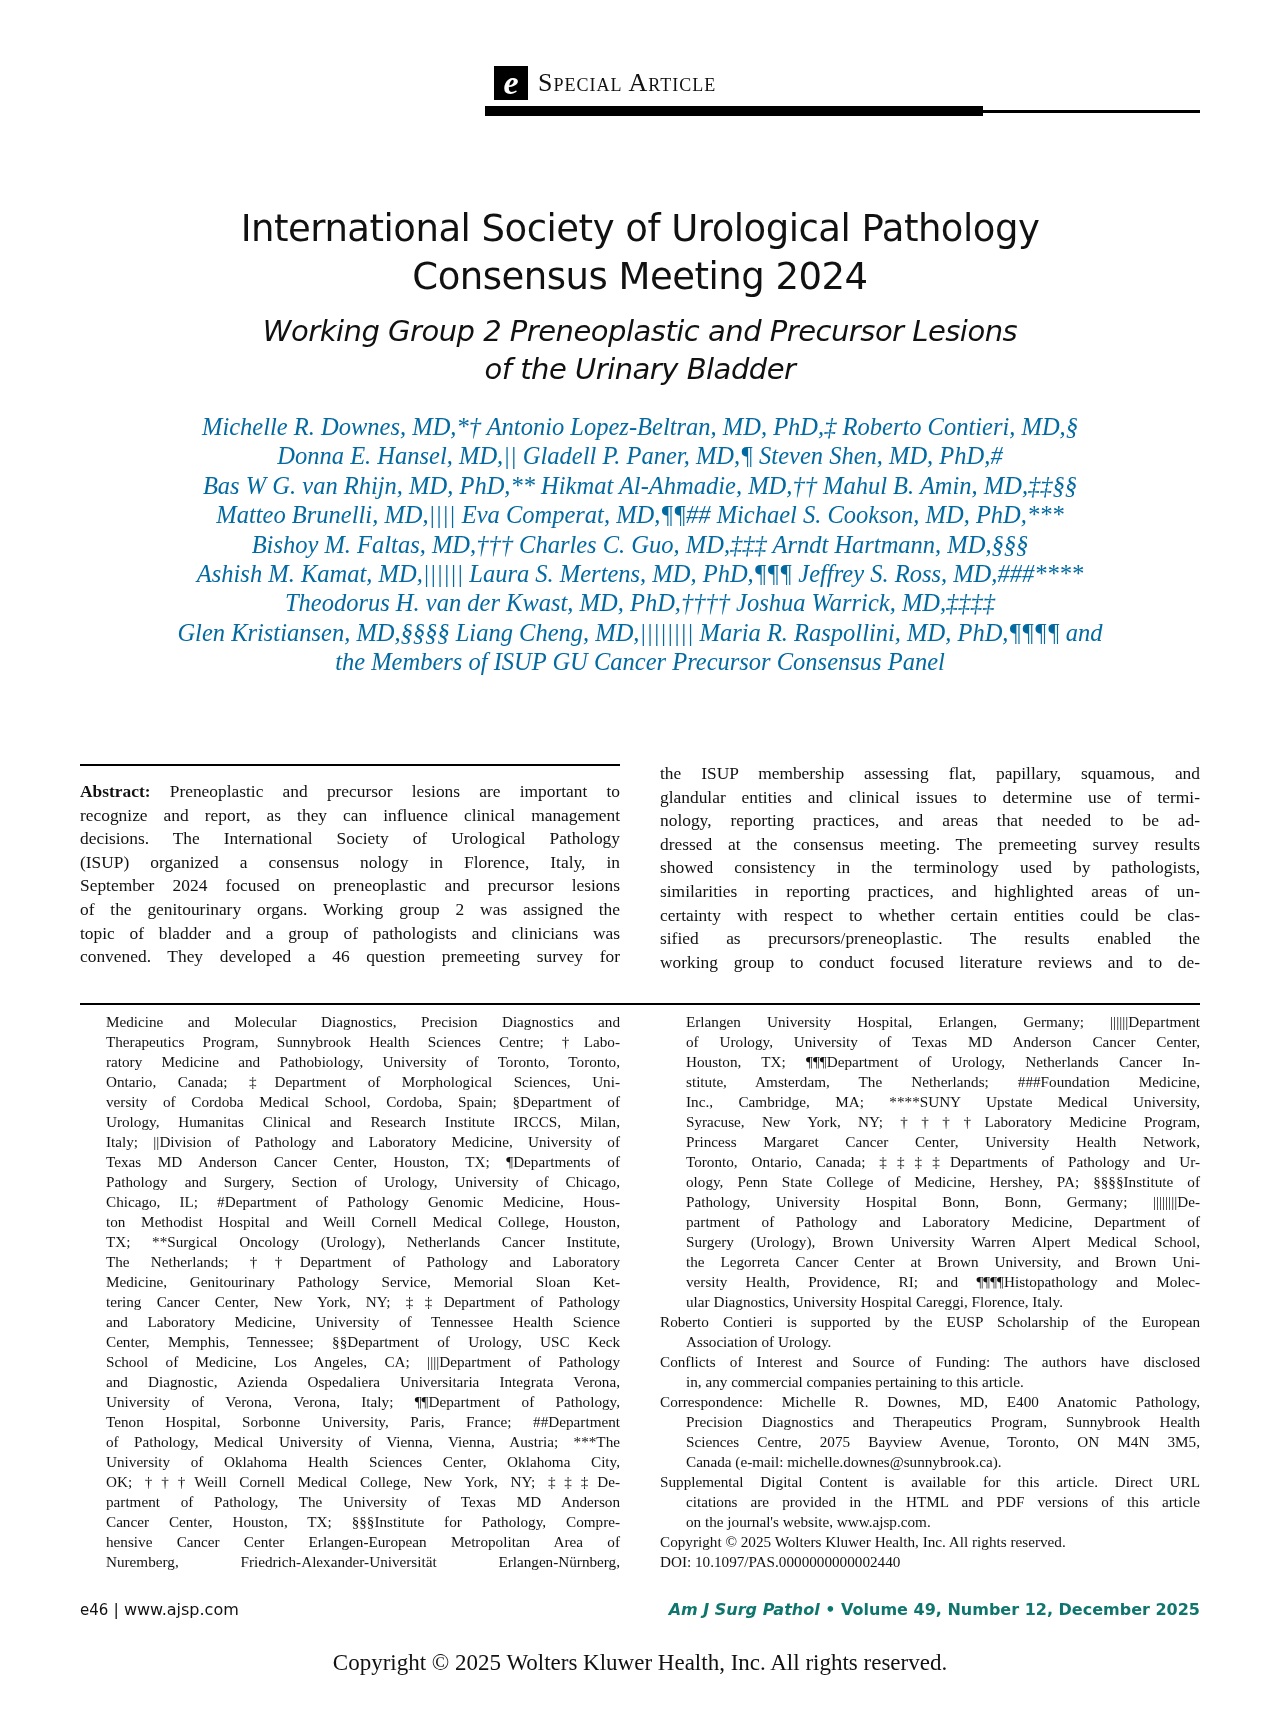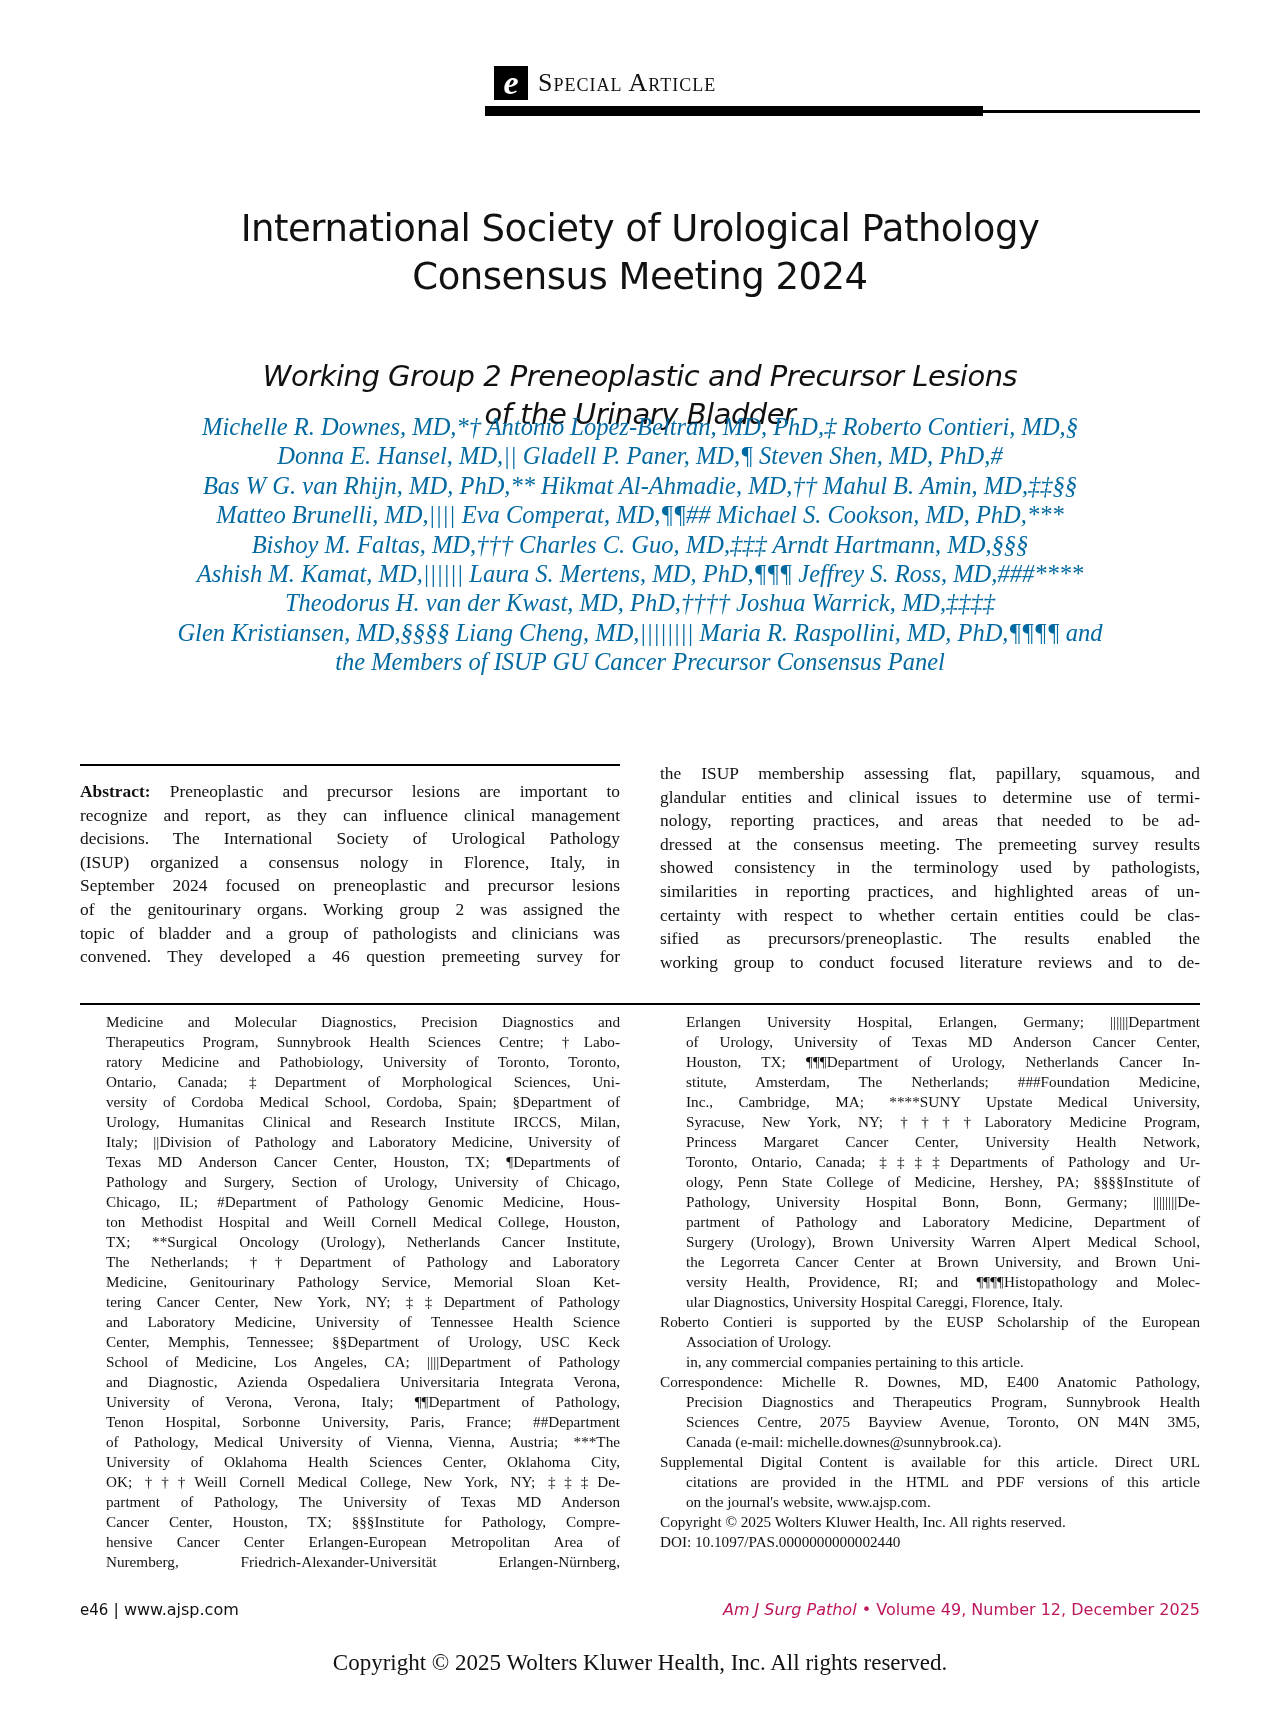--- a/index.html
+++ b/index.html
@@ -10,21 +10,21 @@
   .e-logo { width: 34px; height: 34px; background: #000; color: #fff; display: flex; align-items: center; justify-content: center;
             font-family: "Liberation Serif", serif; font-style: italic; font-weight: bold; font-size: 34px; line-height: 34px; }
   .hdr-title { margin-left: 10px; font-family: "Liberation Serif", serif; font-size: 26px; font-variant: small-caps; letter-spacing: 1px; color: #111; }
   .rule-thick { position: absolute; left: 485px; top: 106px; width: 498px; height: 10px; background: #000; }
   .rule-thin { position: absolute; left: 983px; top: 110px; width: 217px; height: 3px; background: #000; }
 
   
   .title { position: absolute; left: 100px; width: 1080px; top: 205px; text-align: center; font-family: "DejaVu Sans", sans-serif;
            font-size: 37px; line-height: 48px; letter-spacing: -0.5px; color: #111; }
   .subtitle { position: absolute; left: 100px; width: 1080px; top: 312px; text-align: center; font-family: "DejaVu Sans", sans-serif;
-              font-style: italic; font-size: 29px; line-height: 38px; letter-spacing: -0.5px; color: #111; margin-top: 45px; }
+              font-style: italic; font-size: 29px; line-height: 38px; letter-spacing: -0.5px; color: #111; }
   .authors { position: absolute; left: 80px; width: 1120px; top: 412px; text-align: center; font-family: "Liberation Serif", serif;
              font-style: italic; font-size: 24.5px; line-height: 29.4px; color: #0369a1; }
 
   
   .abs-rule-top { position: absolute; left: 80px; top: 764px; width: 540px; height: 2px; background: #000; }
   .abs-left { position: absolute; left: 80px; top: 780px; width: 540px; font-family: "Liberation Serif", serif; font-size: 17.4px; line-height: 23.6px;
               text-align: justify; text-align-last: justify; }
   .abs-right { position: absolute; left: 660px; top: 762px; width: 540px; font-family: "Liberation Serif", serif; font-size: 17.4px; line-height: 23.6px;
                text-align: justify; text-align-last: justify; }
   .abs-line { display: block; white-space: nowrap; }
@@ -35,21 +35,21 @@
   .fn-col { position: absolute; top: 1012px; width: 540px; font-family: "Liberation Serif", serif; font-size: 15.2px; line-height: 20px; }
   .fn-left { left: 80px; }
   .fn-right { left: 660px; }
   .fn-line { display: block; white-space: nowrap; text-align: justify; text-align-last: justify; }
   .fn-line.indent { padding-left: 26px; }
   .fn-line.last { text-align-last: left; }
 
   
   .footer-left { position: absolute; left: 80px; top: 1600px; font-family: "DejaVu Sans", sans-serif; font-size: 16px; color: #111; }
   .footer-left .pg { font-size: 15px; }
-  .footer-right { position: absolute; right: 80px; top: 1600px; font-family: "DejaVu Sans", sans-serif; font-size: 16px; color: #be185d; }
+  .footer-right { position: absolute; right: 80px; top: 1600px; font-family: "DejaVu Sans", sans-serif; font-size: 16px; color: #0f766e; font-weight: bold; }
   .footer-right .jn { font-style: italic; }
   .copyright { position: absolute; left: 0; width: 1280px; top: 1650px; text-align: center; font-family: "Liberation Serif", serif; font-size: 23px; color: #111; }
 </style>
 </head>
 <body>
 
 <div class="hdr">
   <div class="e-logo">e</div>
   <div class="hdr-title">Special Article</div>
 </div>
@@ -145,20 +145,21 @@
   <span class="fn-line indent">Pathology, University Hospital Bonn, Bonn, Germany; ||||||||De-</span>
   <span class="fn-line indent">partment of Pathology and Laboratory Medicine, Department of</span>
   <span class="fn-line indent">Surgery (Urology), Brown University Warren Alpert Medical School,</span>
   <span class="fn-line indent">the Legorreta Cancer Center at Brown University, and Brown Uni-</span>
   <span class="fn-line indent">versity Health, Providence, RI; and ¶¶¶¶Histopathology and Molec-</span>
   <span class="fn-line indent last">ular Diagnostics, University Hospital Careggi, Florence, Italy.</span>
 
   <span class="fn-line">Roberto Contieri is supported by the EUSP Scholarship of the European</span>
   <span class="fn-line indent last">Association of Urology.</span>
 
+  <span class="fn-line">Conflicts of Interest and Source of Funding: The authors have disclosed</span>
   <span class="fn-line indent last">in, any commercial companies pertaining to this article.</span>
 
   <span class="fn-line">Correspondence: Michelle R. Downes, MD, E400 Anatomic Pathology,</span>
   <span class="fn-line indent">Precision Diagnostics and Therapeutics Program, Sunnybrook Health</span>
   <span class="fn-line indent">Sciences Centre, 2075 Bayview Avenue, Toronto, ON M4N 3M5,</span>
   <span class="fn-line indent last">Canada (e-mail: michelle.downes@sunnybrook.ca).</span>
 
   <span class="fn-line">Supplemental Digital Content is available for this article. Direct URL</span>
   <span class="fn-line indent">citations are provided in the HTML and PDF versions of this article</span>
   <span class="fn-line indent last">on the journal's website, www.ajsp.com.</span>

